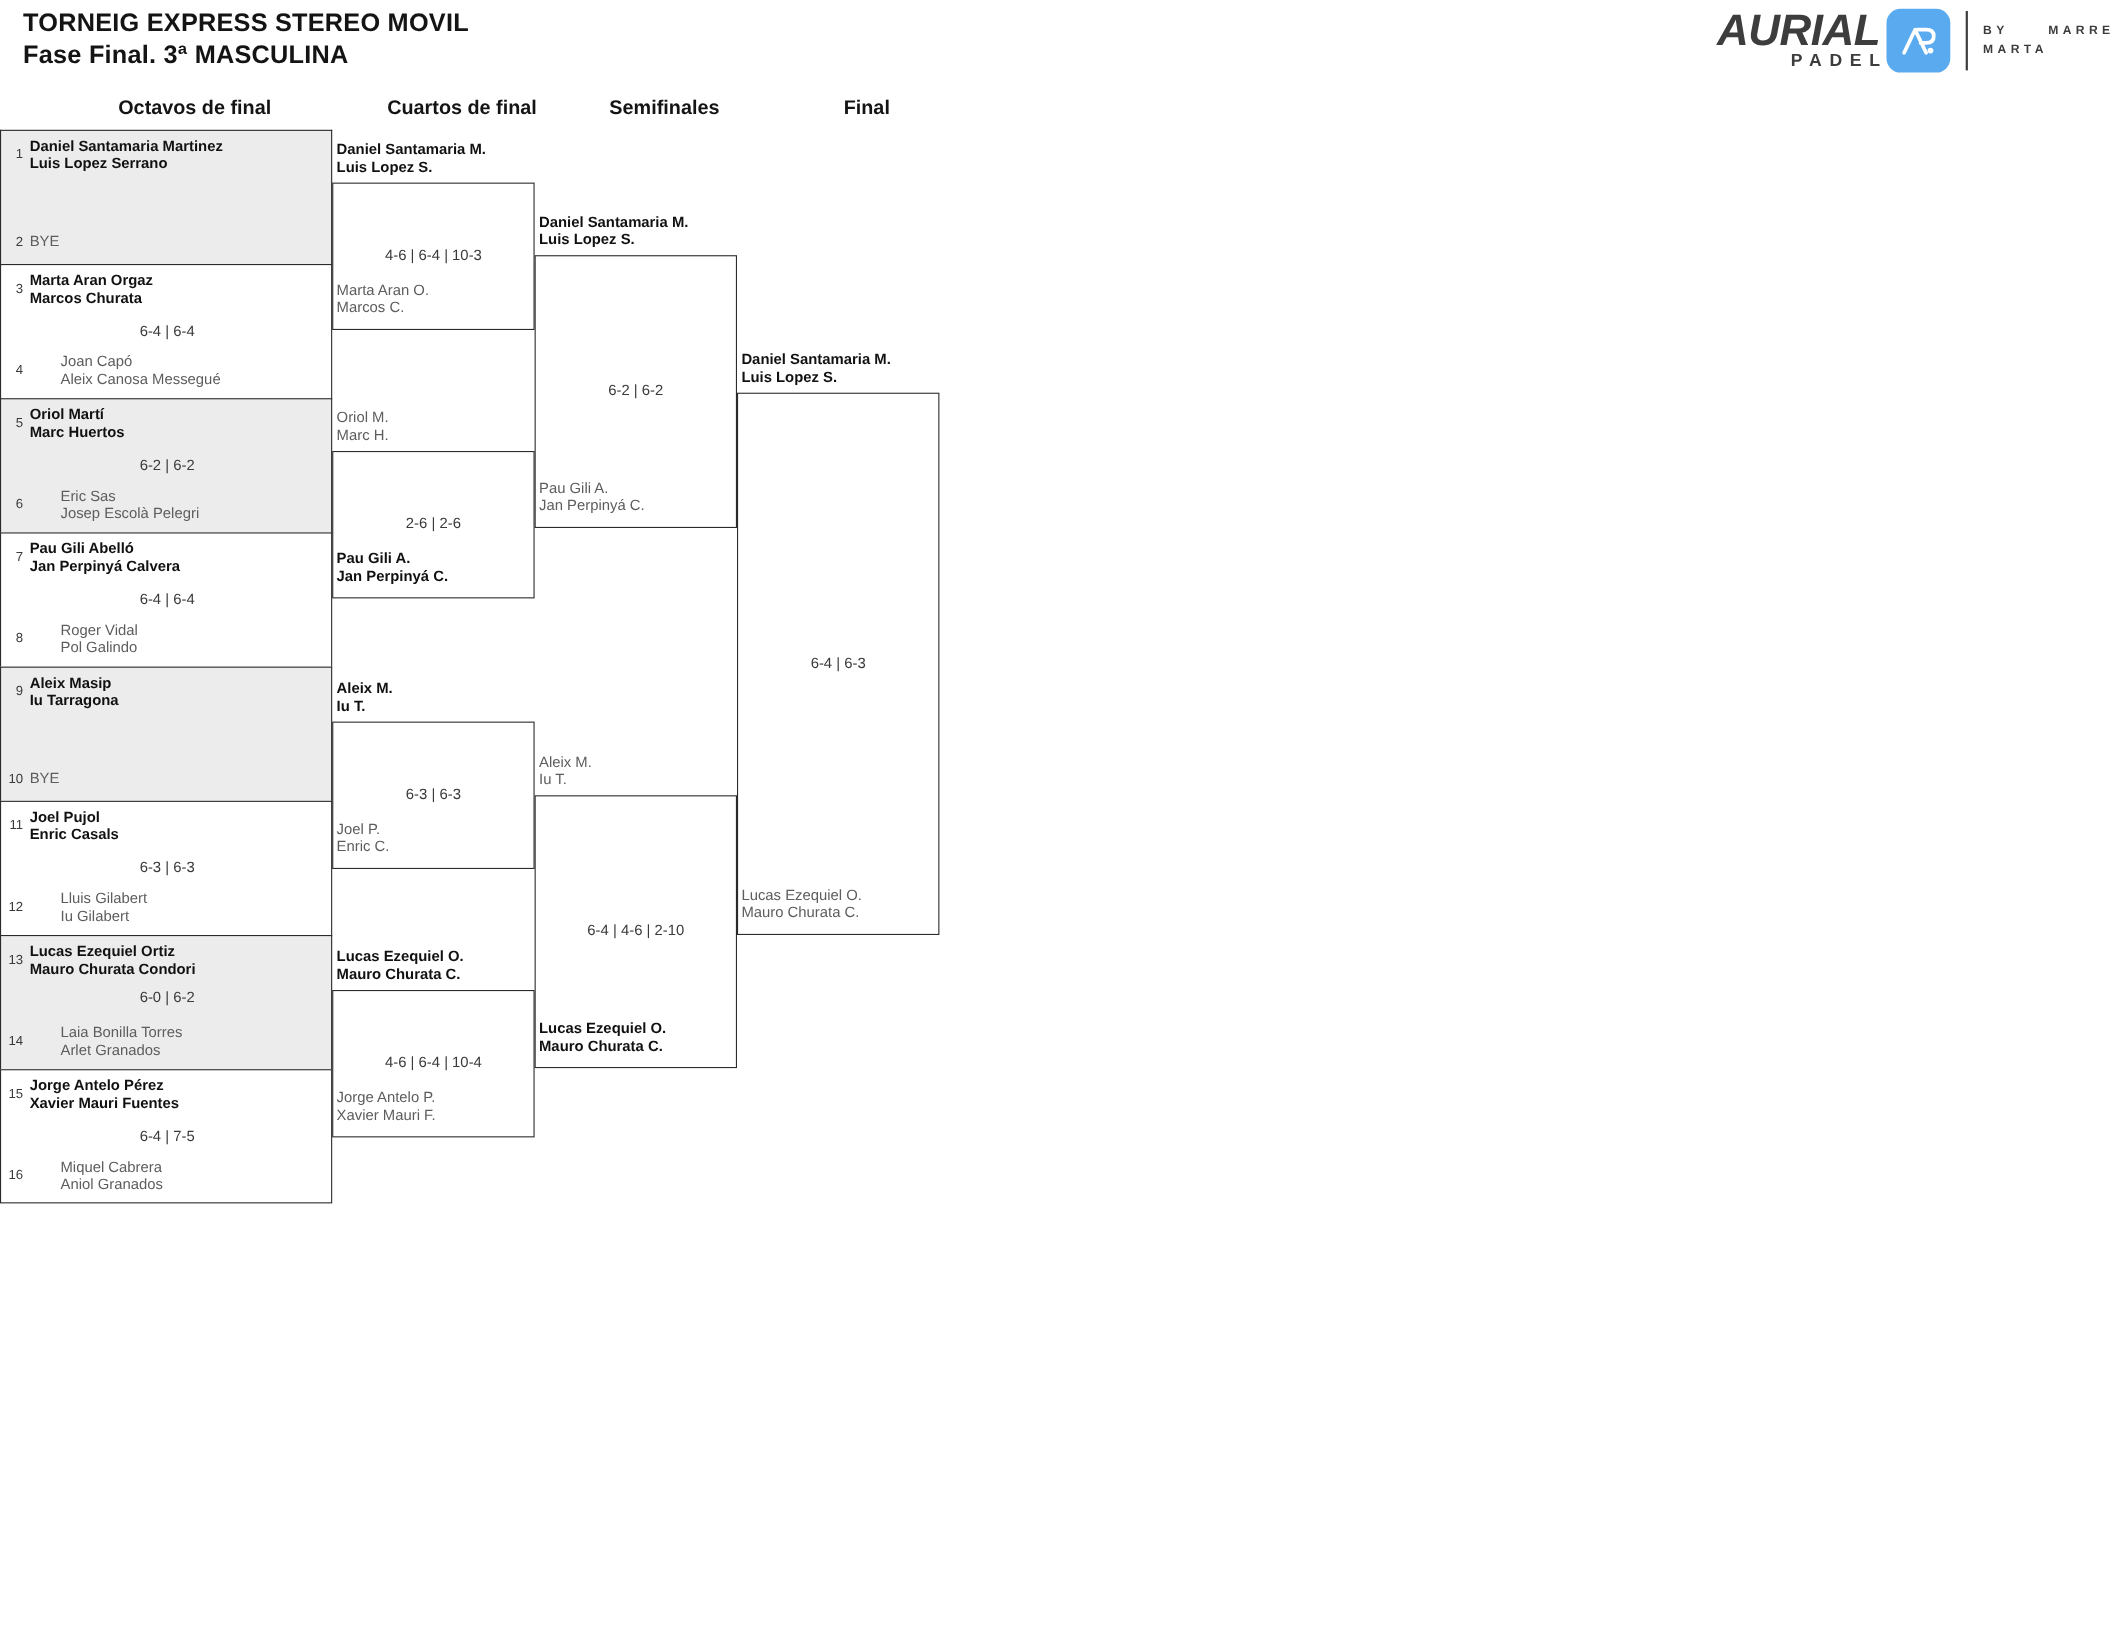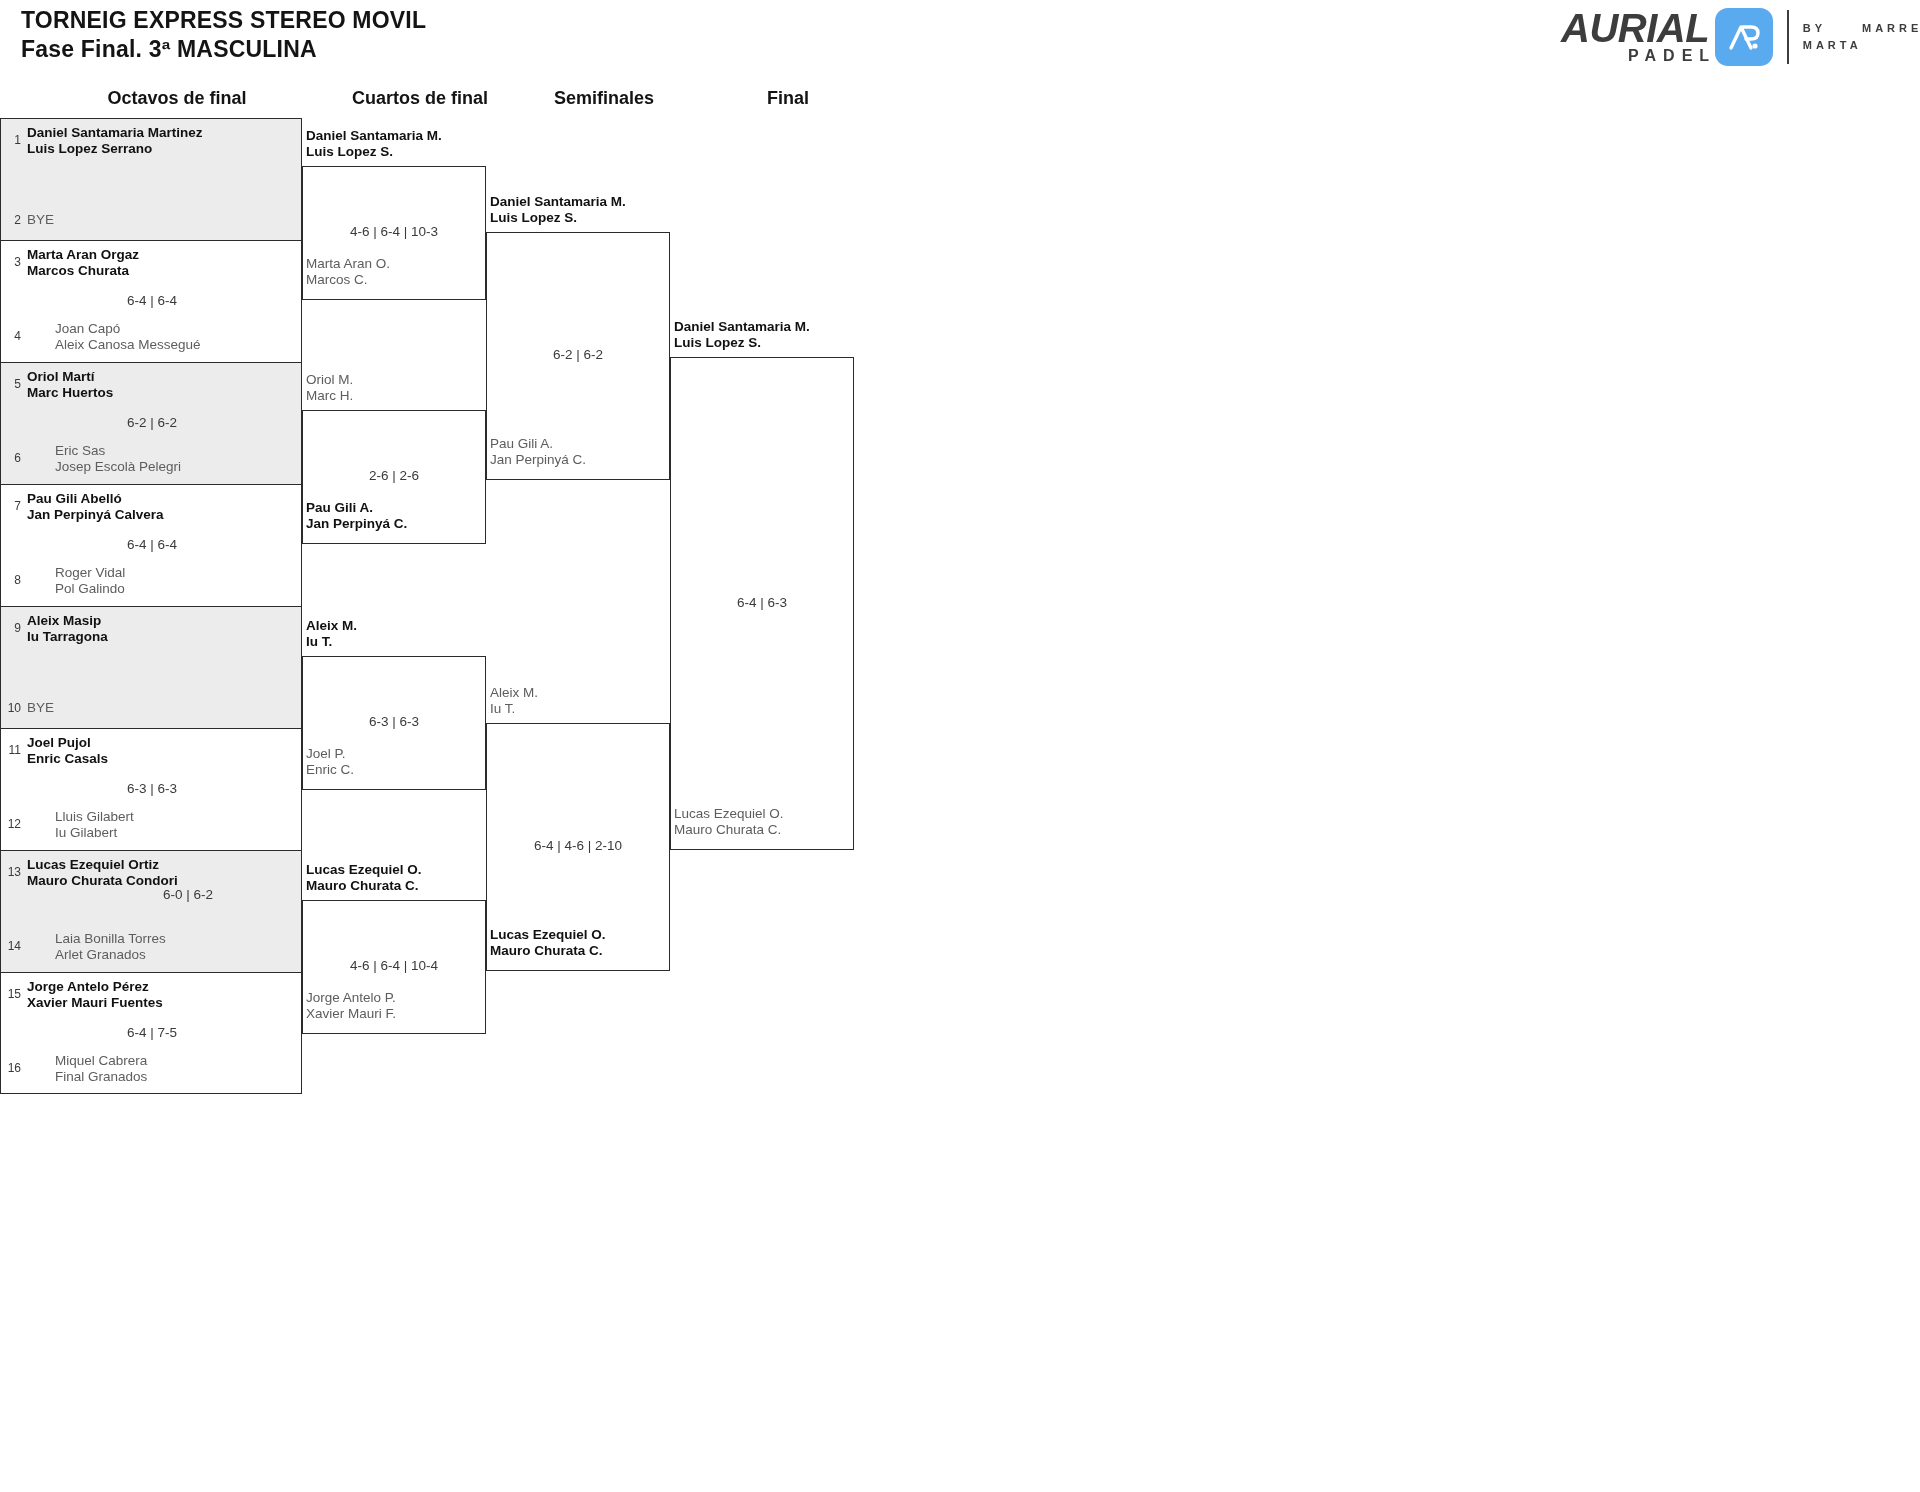--- a/index.html
+++ b/index.html
@@ -233,35 +233,35 @@
           <div>Mauro Churata Condori</div>
         </div>
       </div>
       <div class="r1-slot loser" style="top: 78px;">
         <div class="r1-seed">14</div>
         <div class="r1-names">
           <div>Laia Bonilla Torres</div>
           <div>Arlet Granados</div>
         </div>
       </div>
-      <div class="r1-score" style="top: 36px; padding-left: 36px;">6-0 | 6-2</div>
+      <div class="r1-score" style="top: 48px;">6-0 | 6-2</div>
     </div>
     <div class="r1-match last" style="top: 972px; height: 122px;">
       <div class="r1-slot winner" style="top: 4px;">
         <div class="r1-seed">15</div>
         <div class="r1-names">
           <div>Jorge Antelo Pérez</div>
           <div>Xavier Mauri Fuentes</div>
         </div>
       </div>
       <div class="r1-slot loser" style="top: 78px;">
         <div class="r1-seed">16</div>
         <div class="r1-names">
           <div>Miquel Cabrera</div>
-          <div>Final Granados</div>
+          <div>Aniol Granados</div>
         </div>
       </div>
       <div class="r1-score" style="top: 52px;">6-4 | 7-5</div>
     </div>
     <div class="conn-box" style="left: 302px; top: 166px; width: 184px; height: 134px;"></div>
     <div class="adv-names winner" style="left: 306px; top: 128px;">
       <div>Daniel Santamaria M.</div>
       <div>Luis Lopez S.</div>
     </div>
     <div class="adv-names loser" style="left: 306px; top: 256px;">

